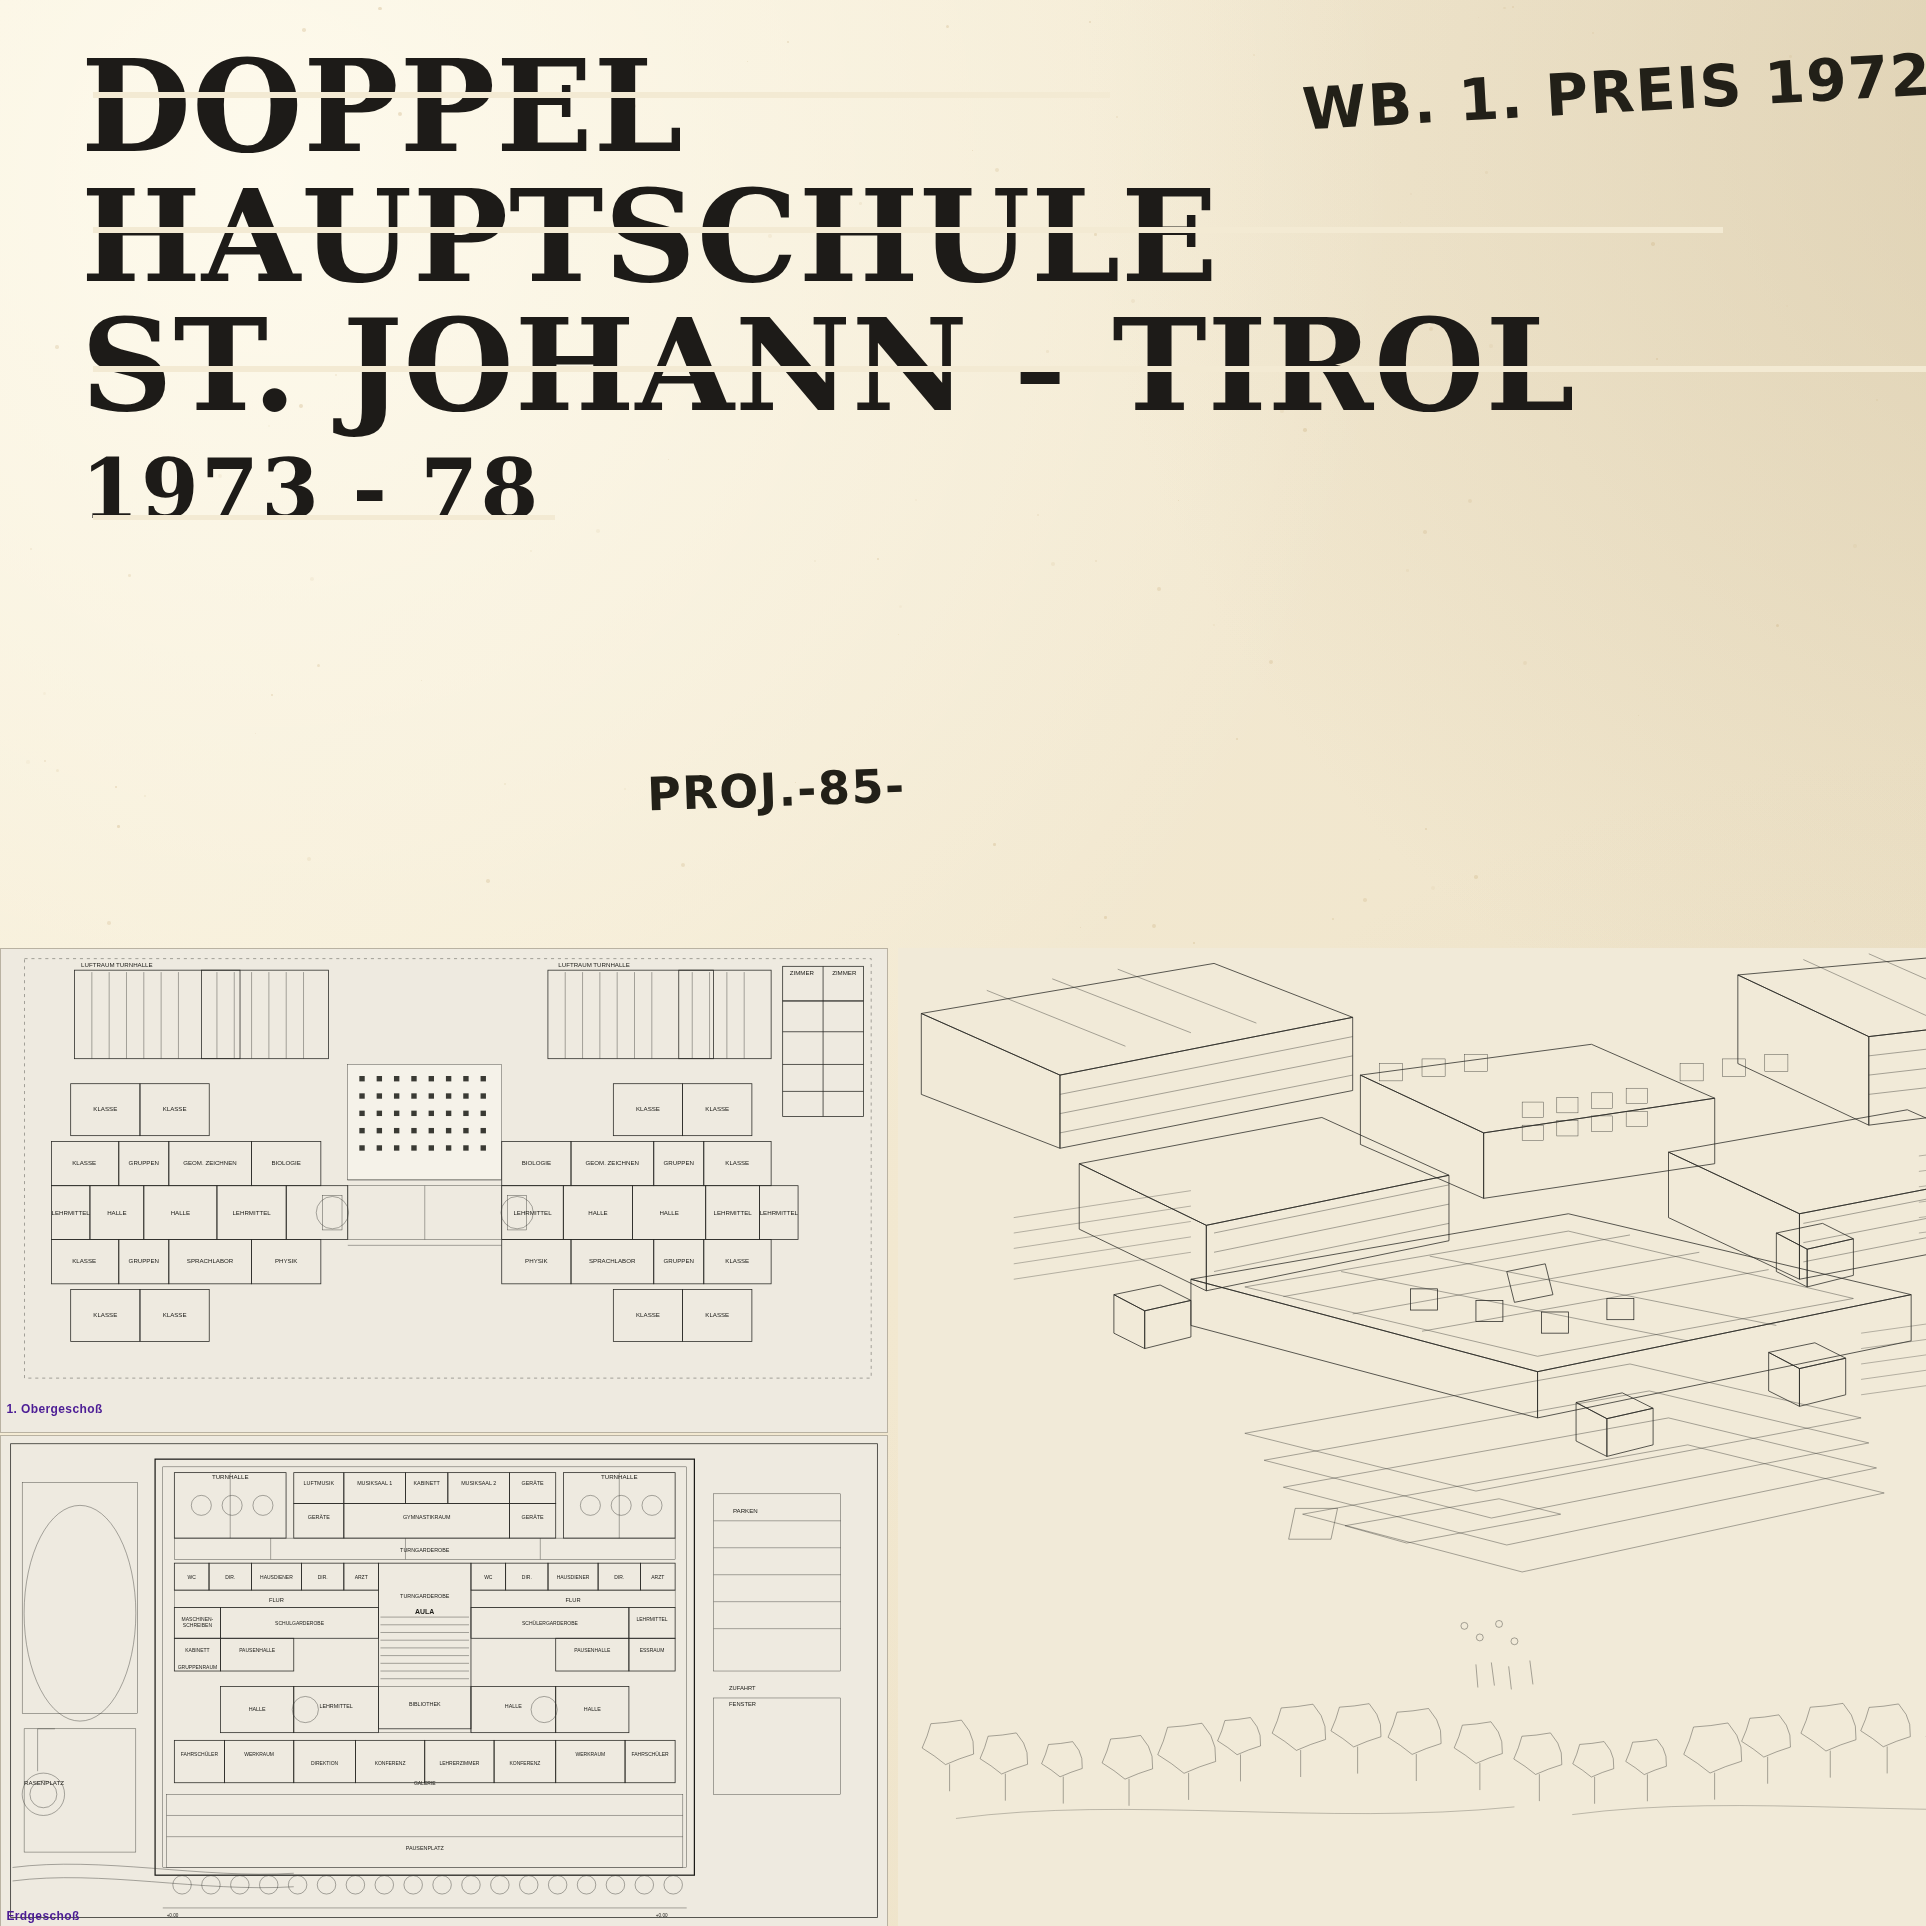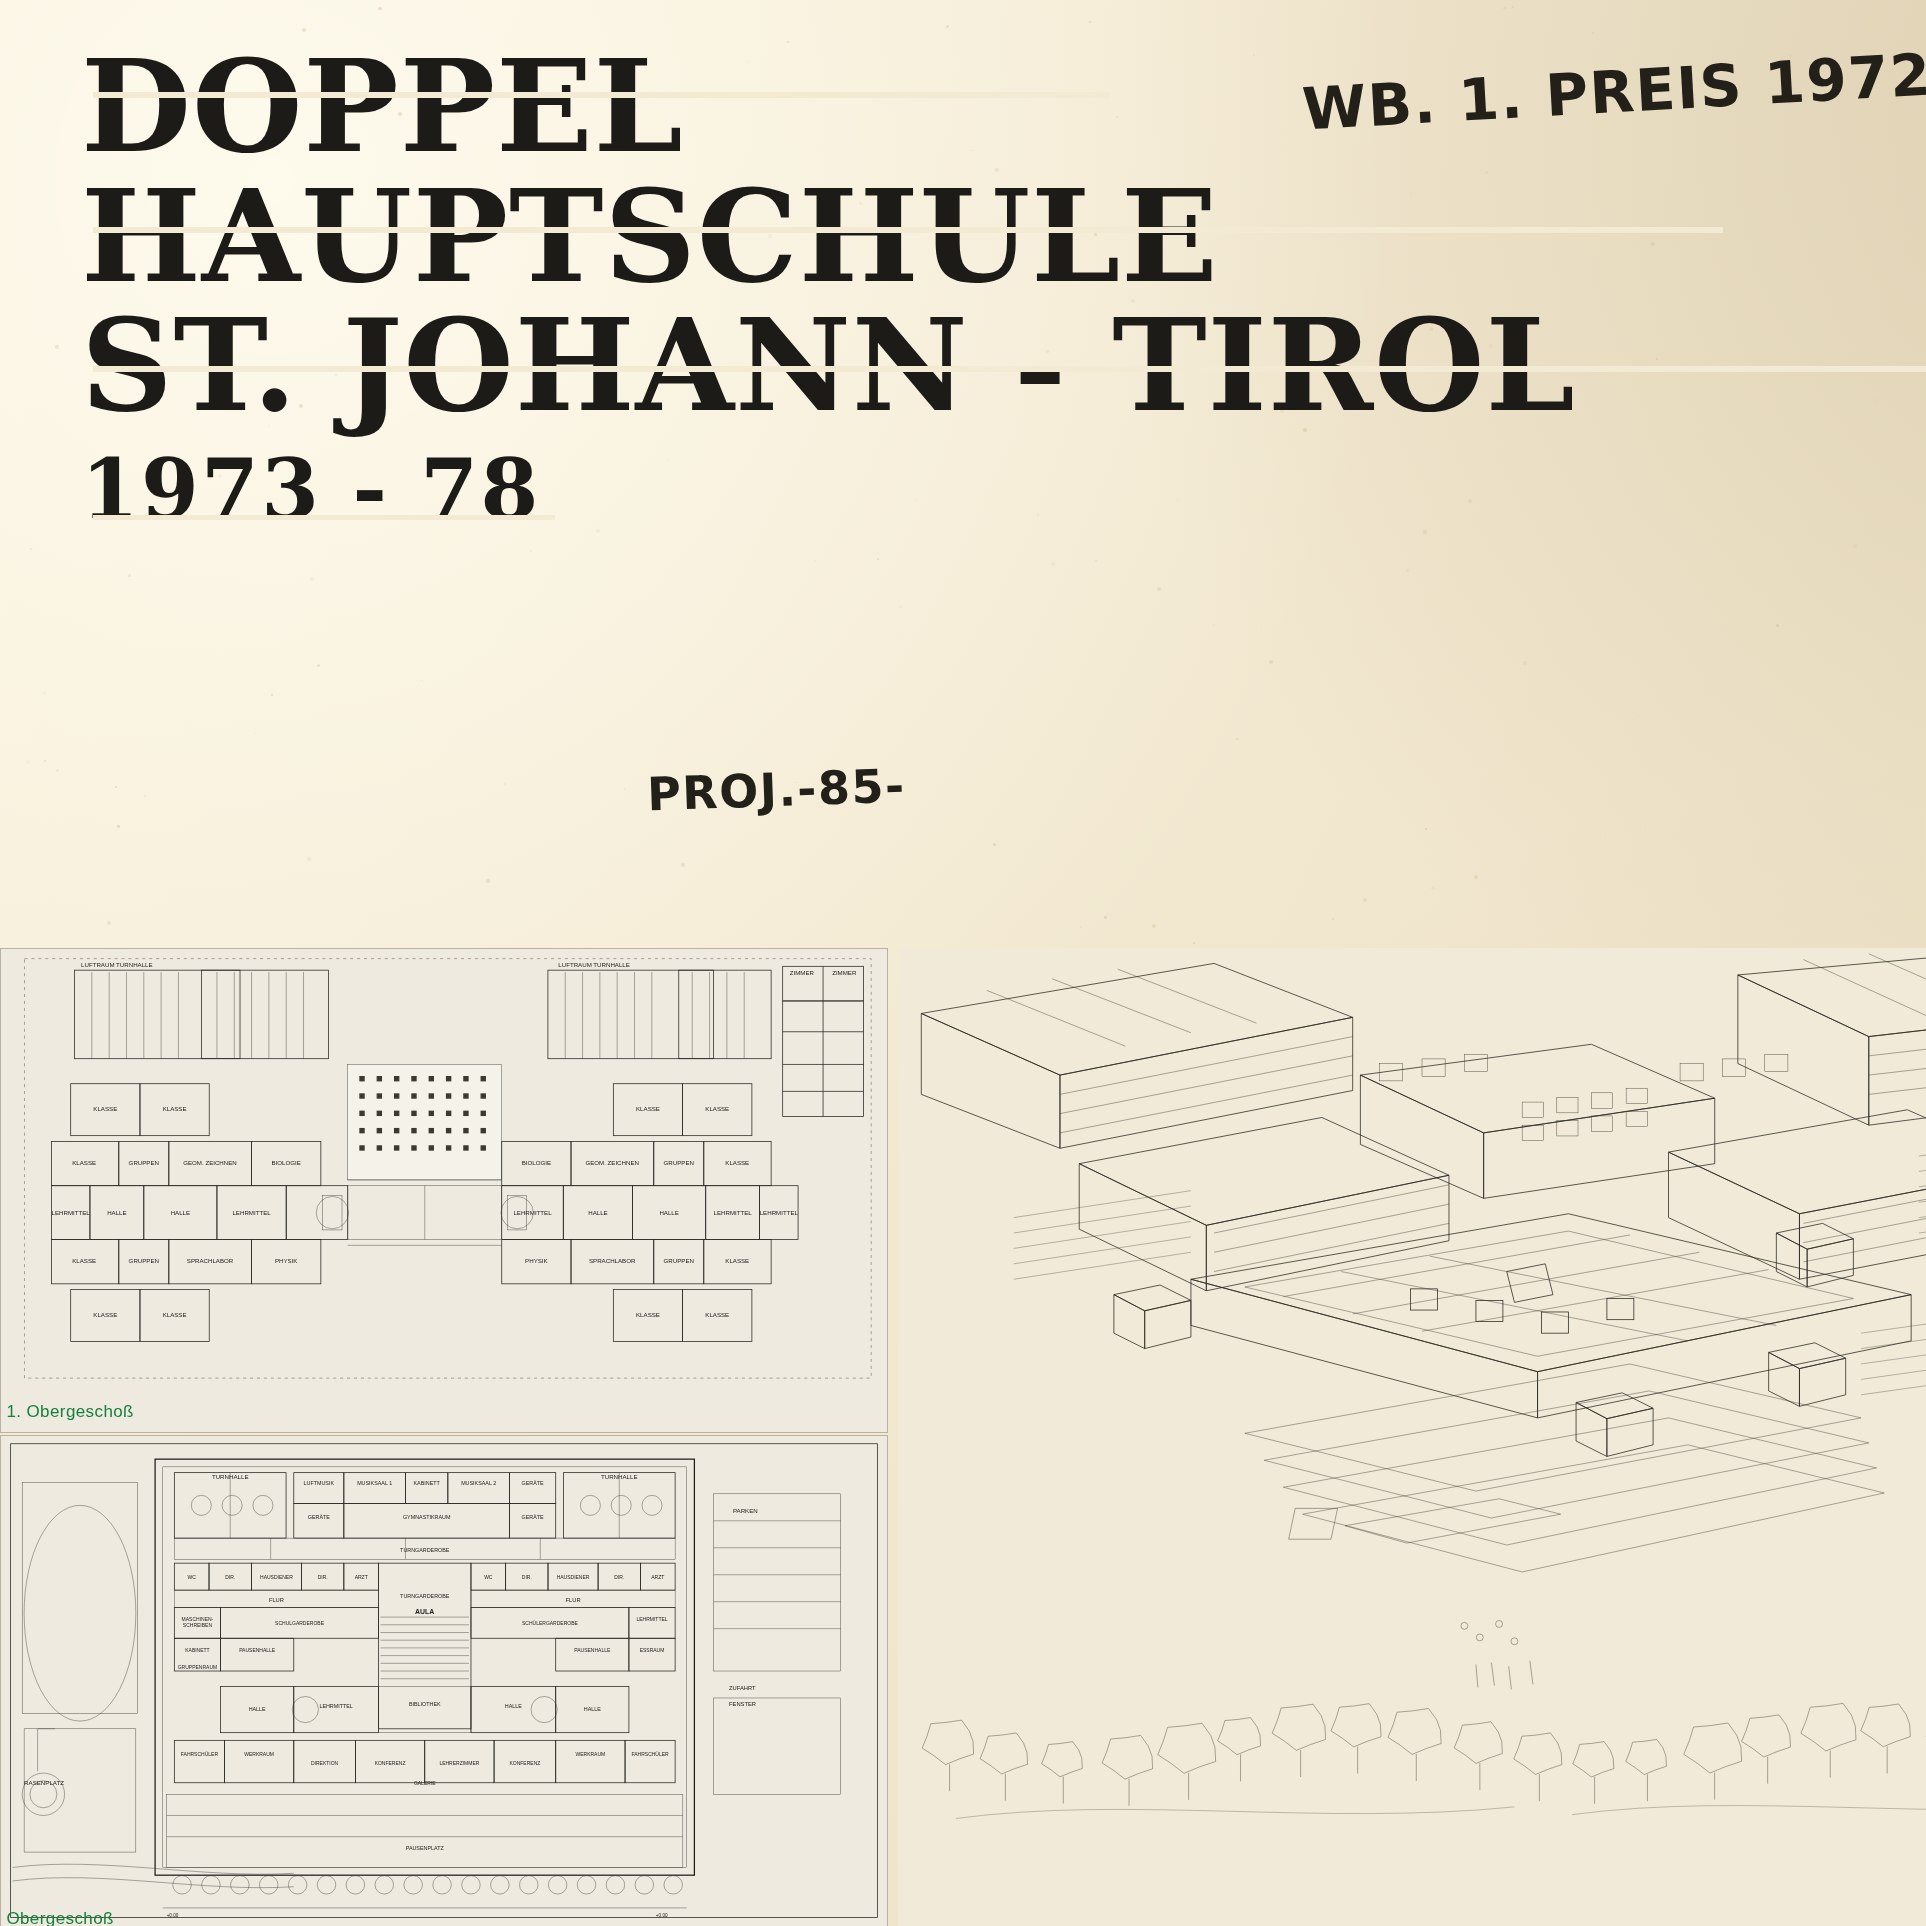--- a/index.html
+++ b/index.html
@@ -122,23 +122,23 @@
   }
   .plan-lower {
     left: 0px;
     top: 499px;
     width: 886px;
     height: 497px;
     background: #eeeae0;
   }
   .plan-caption {
     position: absolute;
-    font-size: 17px;
-    font-weight: 400;
-    color: #15803d;
+    font-size: 12px;
+    font-weight: 700;
+    color: #4c1d95;
     letter-spacing: 0.4px;
   }
 
   .axo-panel {
     position: absolute;
     left: 898px;
     top: 11.6px;
     width: 1360px;
     height: 986px;
     background: #f1ead8;
@@ -794,21 +794,21 @@
         <g class="plantext" font-size="12">
           <text x="430" y="1248">+0.00</text>
           <text x="1700" y="1248">+0.00</text>
         </g>
 
         <g class="ln-thin">
           <path d="M30 1120 C 260 1090, 520 1150, 760 1135"></path>
           <path d="M30 1155 C 260 1125, 520 1185, 760 1170"></path>
         </g>
       </svg>
-      <div class="plan-caption" style="left:5.4px; top:473px; position:absolute;">Obergeschoß</div>
+      <div class="plan-caption" style="left:5.4px; top:473px; position:absolute;">Erdgeschoß</div>
     </div>
 
     <div class="axo-panel">
       <svg width="1360" height="986" viewBox="0 0 3530 2560">
         <rect x="0" y="0" width="3530" height="2560" fill="#f1ead8"></rect>
 
         <g class="ln-mid">
           <polygon points="60,170 820,40 1180,180 420,330"></polygon>
           <polygon points="420,330 1180,180 1180,370 420,520"></polygon>
           <polygon points="60,170 420,330 420,520 60,380"></polygon>

